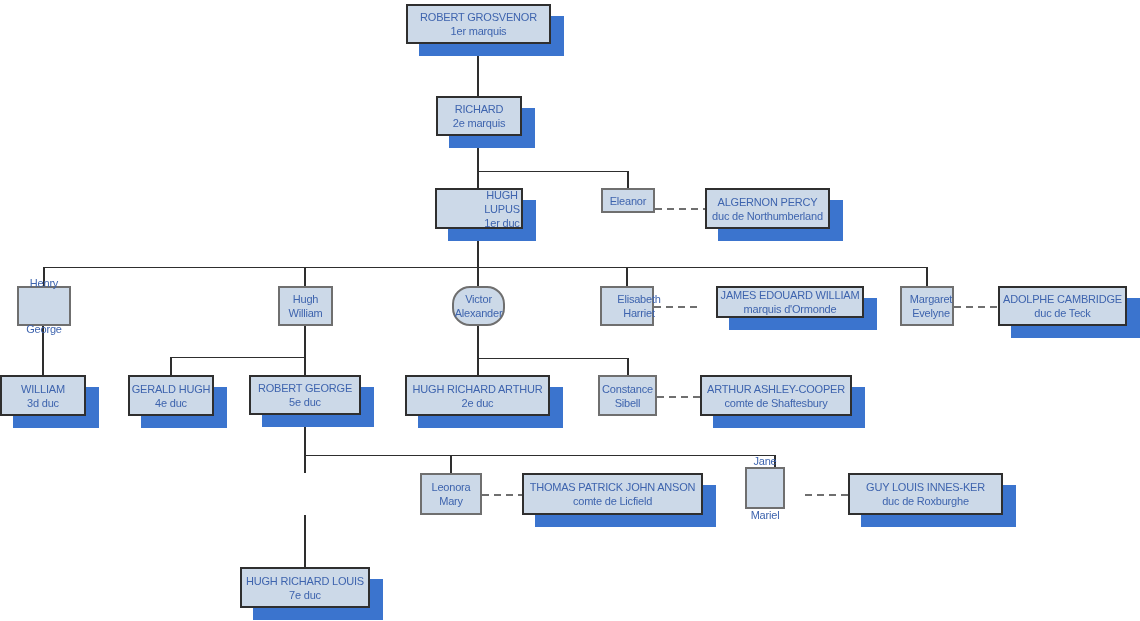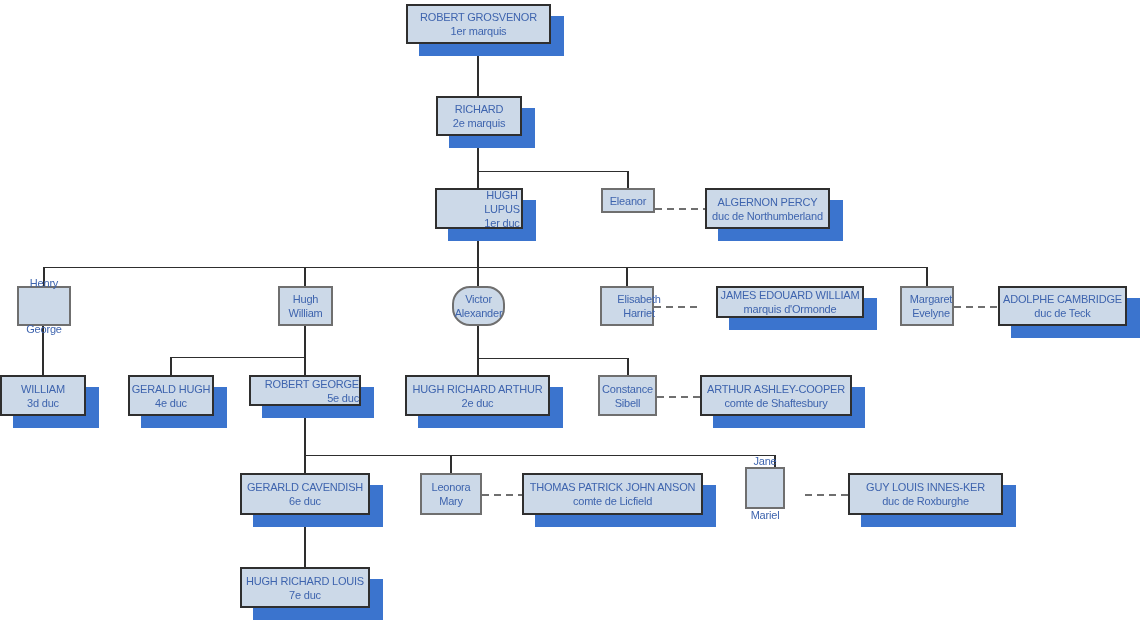--- a/index.html
+++ b/index.html
@@ -130,39 +130,35 @@
       <span>duc de Teck</span>
     </div>
     <div class="node major" style="left: 0px; top: 375px; width: 86px; height: 41px;">
       <span>WILLIAM</span>
       <span>3d duc</span>
     </div>
     <div class="node major" style="left: 128px; top: 375px; width: 86px; height: 41px;">
       <span>GERALD HUGH</span>
       <span>4e duc</span>
     </div>
-    <div class="node major" style="left: 249px; top: 375px; width: 112px; height: 31px; align-items: flex-end;">
+    <div class="node major" style="left: 249px; top: 375px; width: 112px; height: 40px;">
       <span>ROBERT GEORGE</span>
       <span>5e duc</span>
     </div>
     <div class="node major" style="left: 405px; top: 375px; width: 145px; height: 41px;">
       <span>HUGH RICHARD ARTHUR</span>
       <span>2e duc</span>
     </div>
     <div class="node minor" style="left: 598px; top: 375px; width: 59px; height: 41px;">
       <span>Constance</span>
       <span>Sibell</span>
     </div>
     <div class="node major" style="left: 700px; top: 375px; width: 152px; height: 41px;">
       <span>ARTHUR ASHLEY-COOPER</span>
       <span>comte de Shaftesbury</span>
-    </div>
-    <div class="node major" style="left: 240px; top: 473px; width: 130px; height: 42px;">
-      <span>GERARLD CAVENDISH</span>
-      <span>6e duc</span>
     </div>
     <div class="node minor" style="left: 420px; top: 473px; width: 62px; height: 42px;">
       <span>Leonora</span>
       <span>Mary</span>
     </div>
     <div class="node major" style="left: 522px; top: 473px; width: 181px; height: 42px;">
       <span>THOMAS PATRICK JOHN ANSON</span>
       <span>comte de Licfield</span>
     </div>
     <div class="node minor" style="left: 745px; top: 467px; width: 40px; height: 42px; gap: 40px;">

